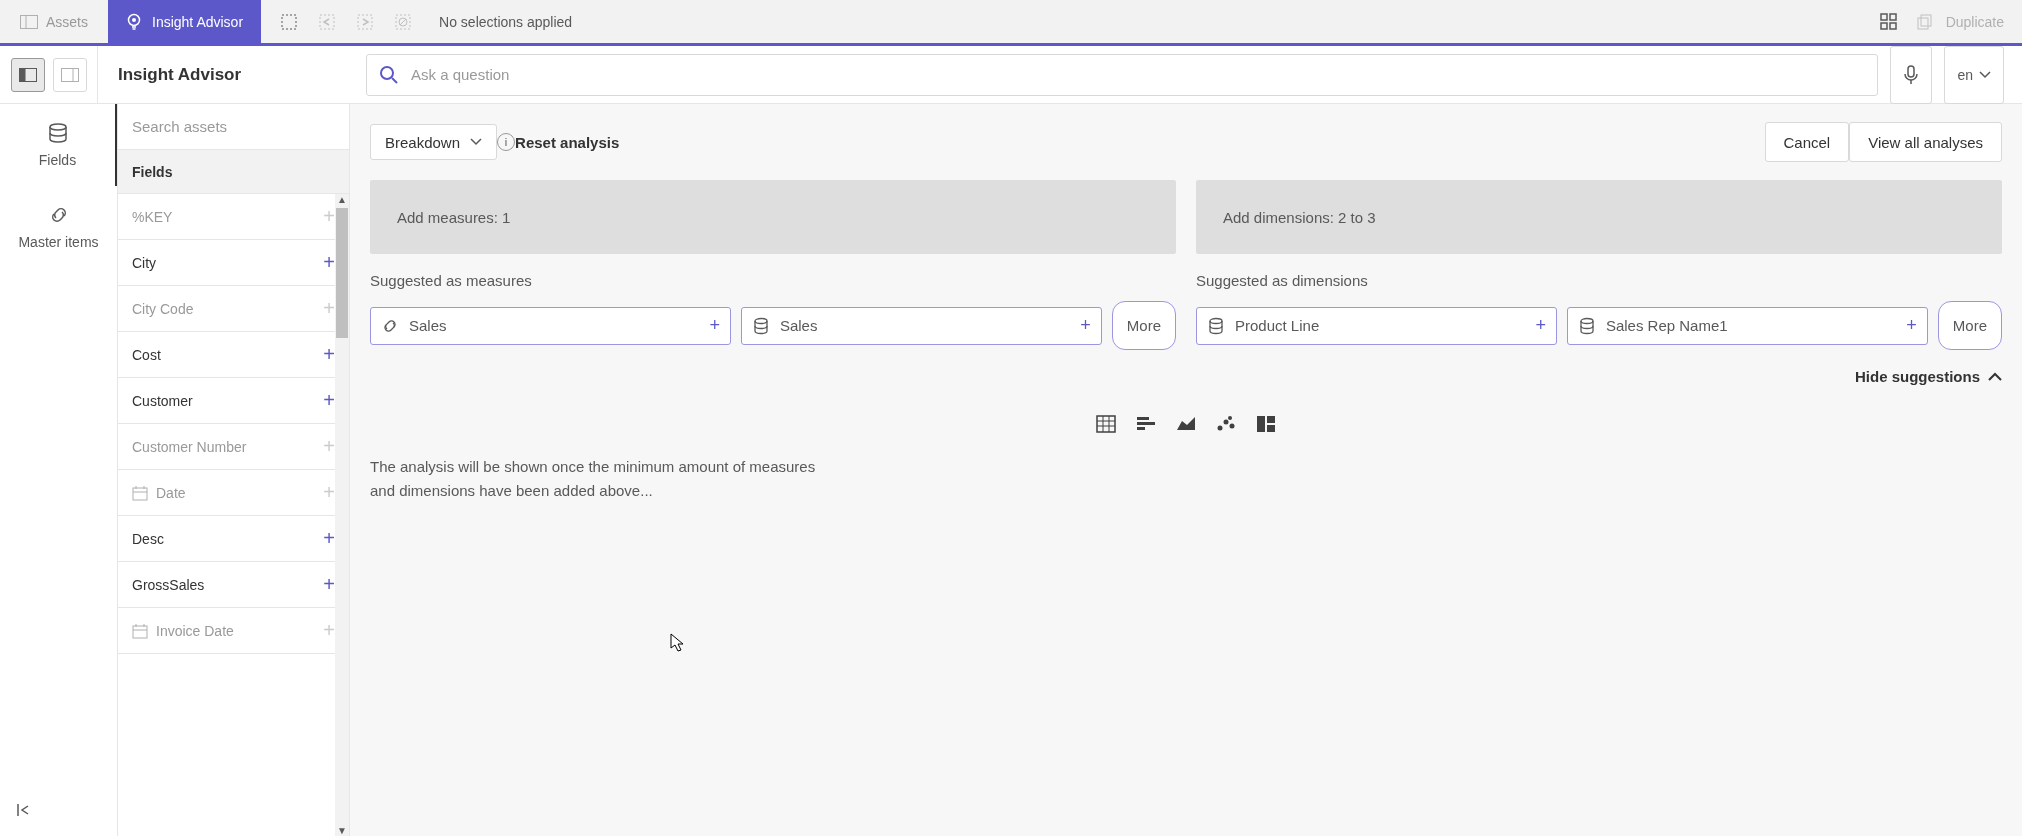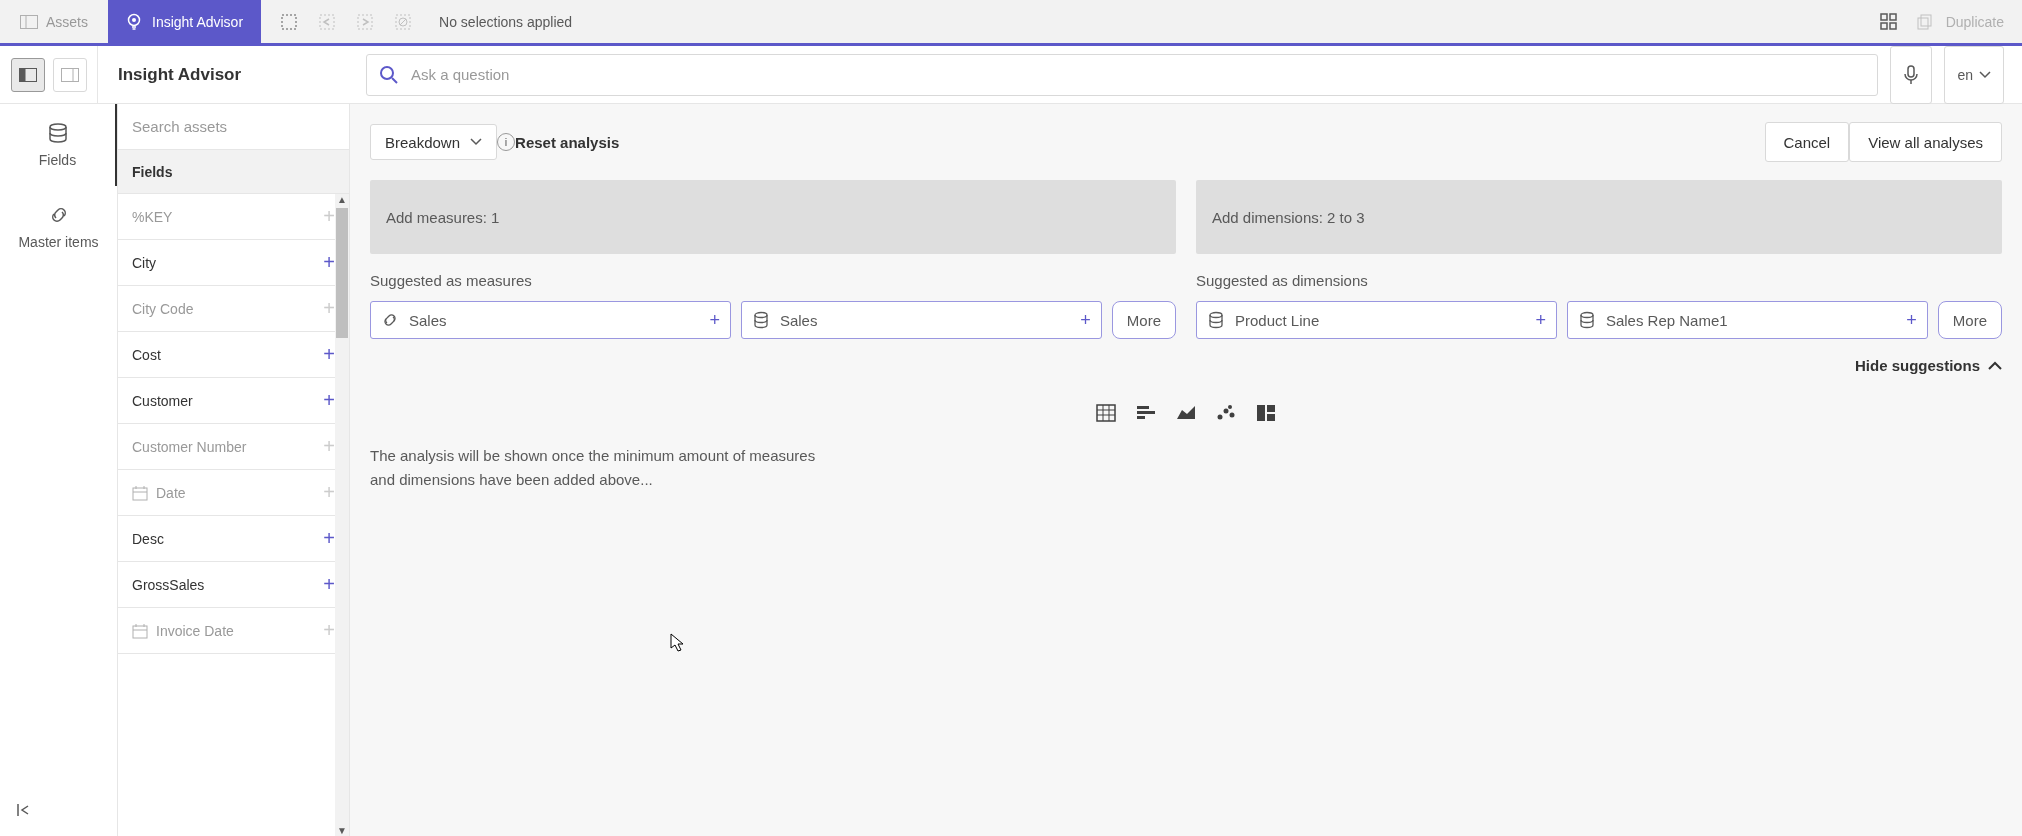--- a/index.html
+++ b/index.html
@@ -55,29 +55,29 @@
 
 .content { flex: 1; background: #f7f7f7; padding: 18px 20px; overflow:auto; }
 .ctrls { display: flex; align-items: center; margin-bottom: 18px; }
 .breakdown-btn { height: 36px; border: 1px solid #d9d9d9; border-radius: 3px; background: #fff; display: flex; align-items: center; padding: 0 14px; gap: 10px; cursor: pointer; color:#333; font-size:15px;}
 .info-icon { width:18px; height:18px; border:1px solid #999; border-radius:50%; display:flex; align-items:center; justify-content:center; font-size:11px; color:#595959; }
 .reset-link { font-weight:600; color:#333; cursor:pointer; font-size:15px; }
 .ctrls-spacer { flex:1; }
 .btn-outline { height:40px; border:1px solid #d9d9d9; border-radius:3px; background:#fff; padding:0 18px; display:flex; align-items:center; cursor:pointer; color:#333; font-size:15px; font-weight:500;}
 
 .drop-row { display:flex; gap:20px; margin-bottom:18px; }
-.drop-zone { flex:1; background:#dedede; border-radius:2px; height:74px; display:flex; align-items:center; padding:0 16px; color:#595959; font-size:15px;}
+.drop-zone { flex:1; background:#dedede; border-radius:2px; height:74px; display:flex; align-items:center; padding:0 27px; color:#595959; font-size:15px;}
 
 .suggest-row { display:flex; gap:20px; }
 .suggest-col { flex:1; }
 .suggest-label { color:#595959; font-size:15px; margin-bottom:12px; }
 .chips { display:flex; gap:10px; align-items:center; }
 .chip { flex:1; height:38px; border:1px solid #9a97e0; border-radius:3px; background:#fff; display:flex; align-items:center; padding:0 10px; gap:10px; cursor:pointer; color:#595959; font-size:15px; }
 .chip .chip-plus { margin-left:auto; color:#5c58c9; font-size:18px; font-weight:300;}
-.more-btn { height:38px; padding:0 14px; border:1px solid #9a97e0; border-radius:8px; background:#fff; display:flex; align-items:center; cursor:pointer; color:#595959; font-size:15px;}
+.more-btn { height:49px; padding:0 14px; border:1px solid #9a97e0; border-radius:13px; background:#fff; display:flex; align-items:center; cursor:pointer; color:#595959; font-size:15px;}
 
 .hide-sugg { display:flex; justify-content:flex-end; align-items:center; gap:8px; margin:18px 0 28px; color:#333; font-weight:600; font-size:15px; cursor:pointer; }
 
 .placeholder-area { text-align:left; color:#595959; }
 .viz-icons { display:flex; gap:18px; justify-content:center; margin-bottom:20px; }
 .viz-icon { width:22px; height:22px; display:flex; align-items:center; justify-content:center; color:#404040;}
 .placeholder-text { font-size:15px; line-height:1.6; }
 
 .cursor { position:fixed; pointer-events:none; }
 

